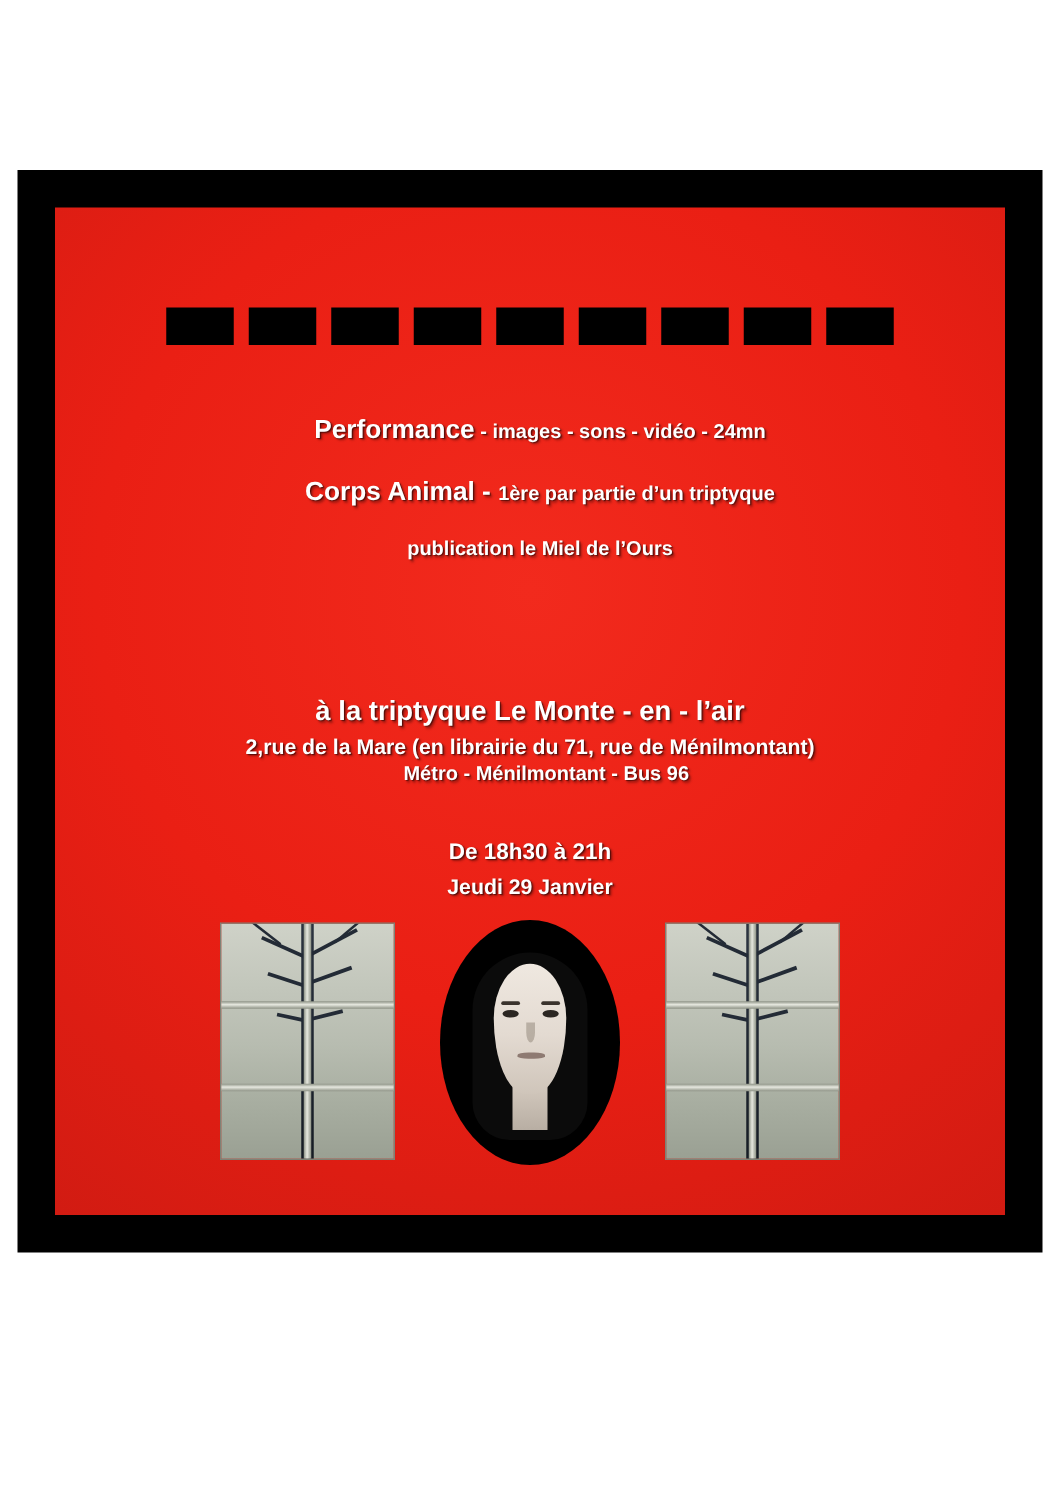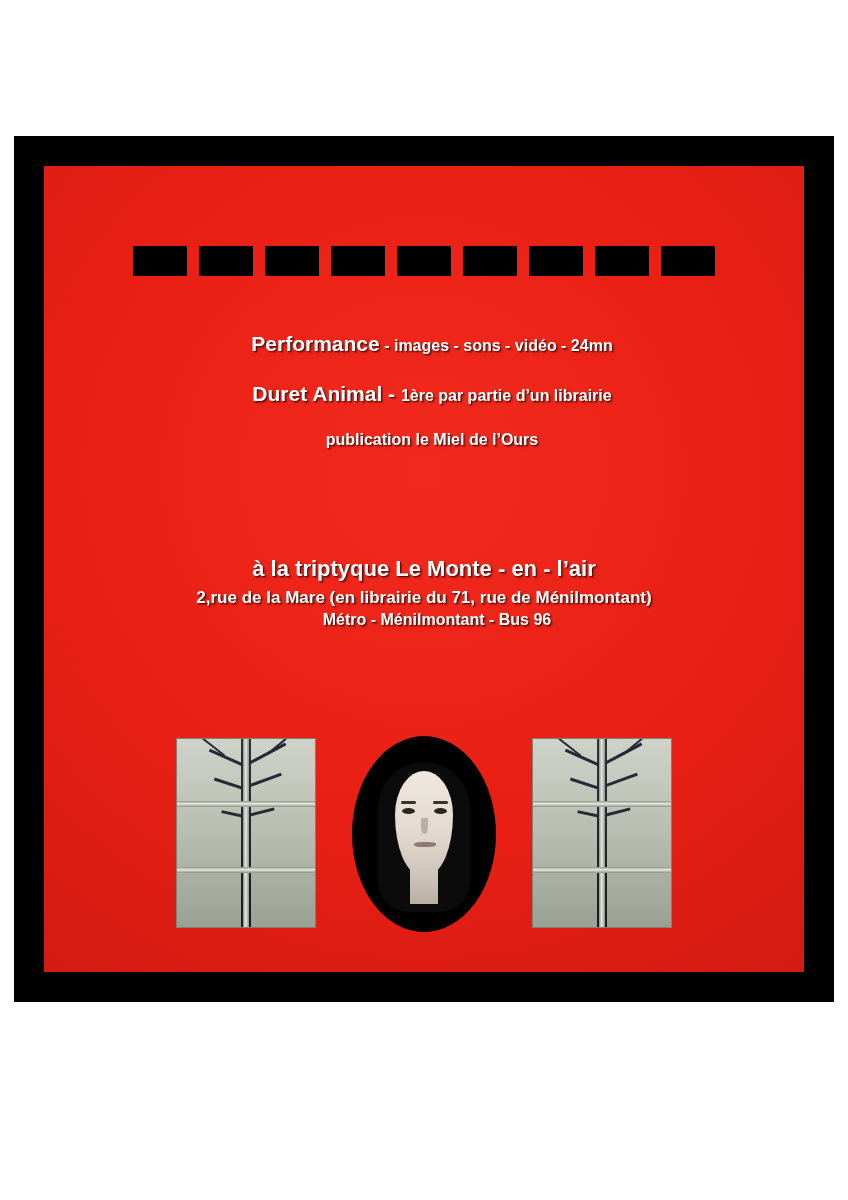--- a/index.html
+++ b/index.html
@@ -289,30 +289,34 @@
       <div class="block"></div>
       <div class="block"></div>
       <div class="block"></div>
       <div class="block"></div>
       <div class="block"></div>
       <div class="block"></div>
     </div>
 
     <div class="text-stack">
       <p class="line l1"><span class="big">Performance</span><span class="small"> - images - sons - vidéo - 24mn</span></p>
-      <p class="line l3"><span class="big">Duret Animal - </span><span class="small">1ère par partie d’un librairie</span></p>
+      <p class="line l3"><span class="big">Corps Animal - </span><span class="small">1ère par partie d’un triptyque</span></p>
       <p class="line l4 small">publication le Miel de l’Ours</p>
     </div>
 
     <div class="venue">
       <p class="venue-name">à la triptyque Le Monte - en - l’air</p>
       <p class="venue-addr">2,rue de la Mare (en librairie du 71, rue de Ménilmontant)</p>
       <p class="venue-transit">Métro - Ménilmontant - Bus 96</p>
     </div>
 
+    <div class="when">
+      <p class="when-time">De 18h30 à 21h</p>
+      <p class="when-date">Jeudi 29 Janvier</p>
+    </div>
 
     <div class="img-row">
 
       <div class="window-photo left">
         <div class="tree">
           <div class="trunk"></div>
           <div class="branch" style="left:30px; top:18px; width:42px; height:3px; transform:rotate(24deg);"></div>
           <div class="branch" style="left:66px; top:14px; width:46px; height:3px; transform:rotate(-28deg);"></div>
           <div class="branch" style="left:36px; top:44px; width:36px; height:3px; transform:rotate(18deg);"></div>
           <div class="branch" style="left:68px; top:40px; width:38px; height:3px; transform:rotate(-20deg);"></div>

